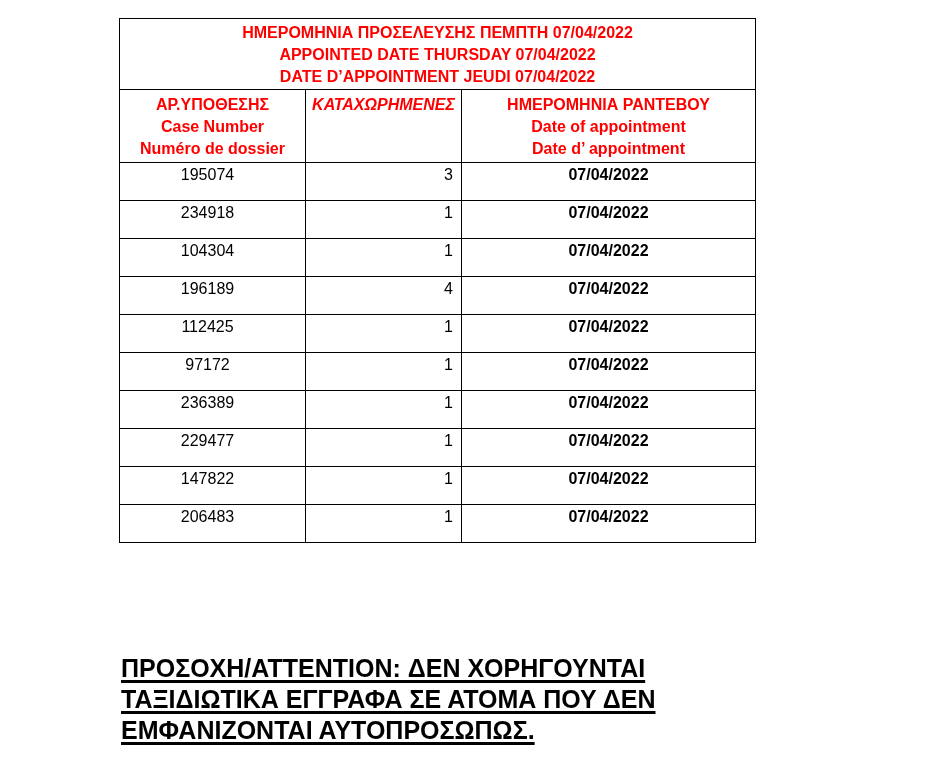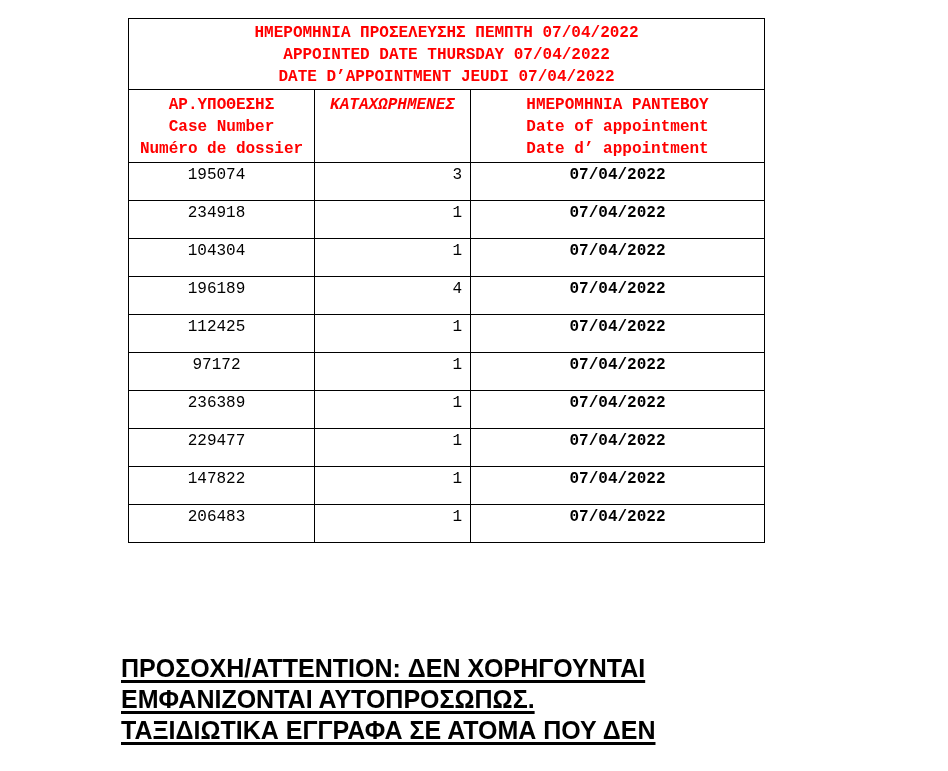--- a/index.html
+++ b/index.html
@@ -10,26 +10,25 @@
   body {
     width: 948px;
     height: 771px;
     position: relative;
     font-family: "Liberation Sans", sans-serif;
     color: #000000;
     overflow: hidden;
   }
   .doc-table {
     position: absolute;
-    left: 128px;
+    left: 119px;
     top: 18px;
     width: 636px;
     border-collapse: collapse;
     table-layout: fixed;
-    font-family: Liberation Mono, monospace;
   }
   .doc-table td {
     border: 1.5px solid #000000;
     vertical-align: top;
     box-sizing: border-box;
   }
   .banner-cell {
     height: 68px;
     text-align: center;
     color: #ff0000;
@@ -165,15 +164,15 @@
     <tr class="data-row">
       <td class="cell-case">206483</td>
       <td class="cell-reg">1</td>
       <td class="cell-date">07/04/2022</td>
     </tr>
   </tbody>
 </table>
 
 <div class="warning">
   <span class="wline">ΠΡΟΣΟΧΗ/ATTENTION: ΔΕΝ ΧΟΡΗΓΟΥΝΤΑΙ</span>
+  <span class="wline">ΤΑΞΙΔΙΩΤΙΚΑ ΕΓΓΡΑΦΑ ΣΕ ΑΤΟΜΑ ΠΟΥ ΔΕΝ</span>
   <span class="wline">ΕΜΦΑΝΙΖΟΝΤΑΙ ΑΥΤΟΠΡΟΣΩΠΩΣ.</span>
-  <span class="wline">ΤΑΞΙΔΙΩΤΙΚΑ ΕΓΓΡΑΦΑ ΣΕ ΑΤΟΜΑ ΠΟΥ ΔΕΝ</span>
 </div>
 
 </body></html>

